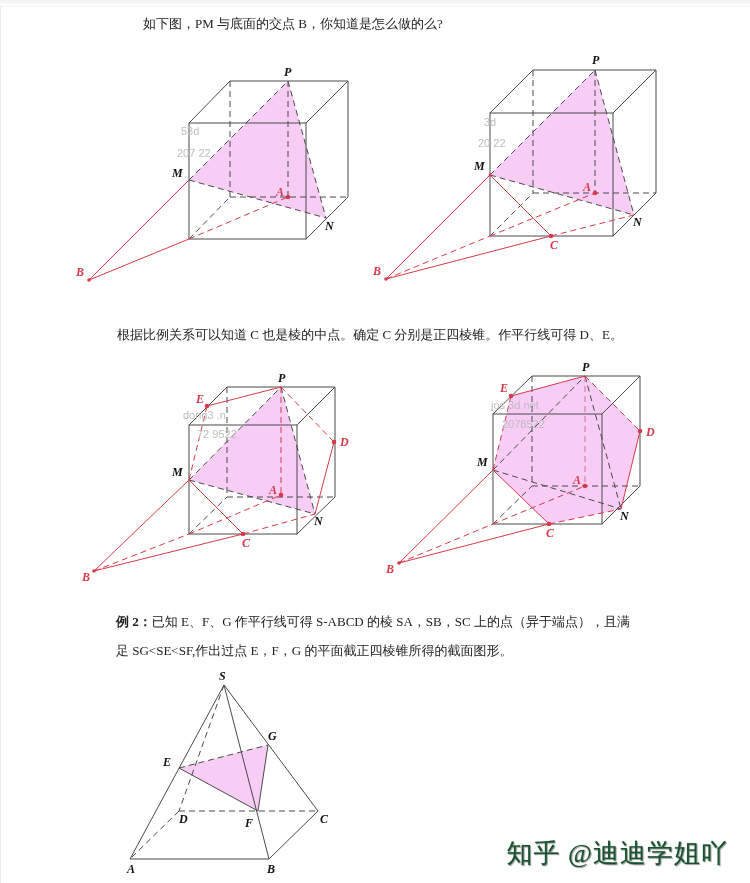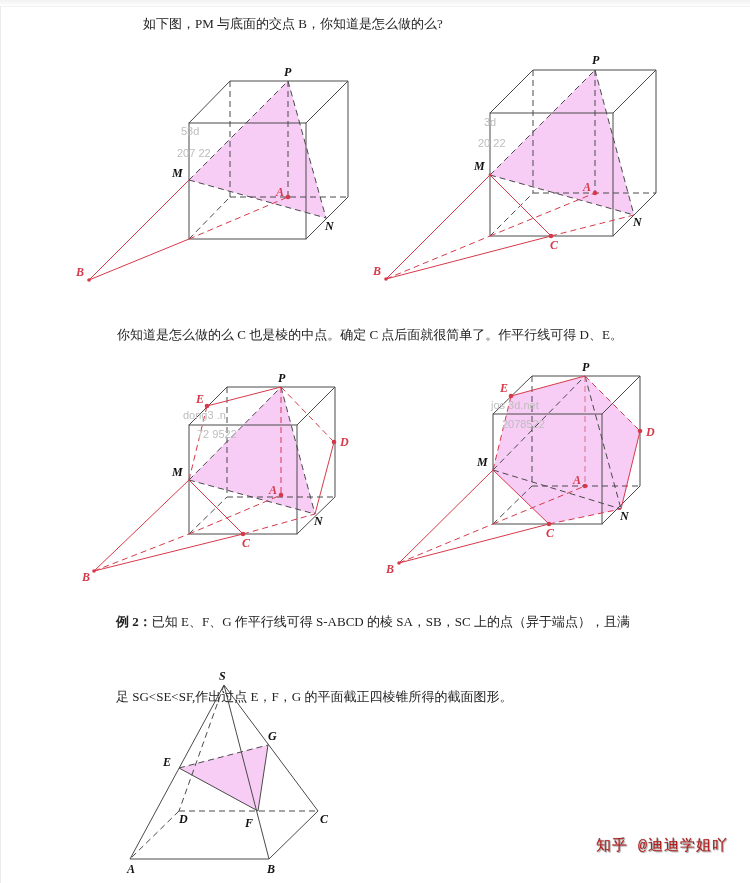--- a/index.html
+++ b/index.html
@@ -10,22 +10,22 @@
   .topbar {
     position: absolute; left: 0; top: 0; width: 750px; height: 6px;
     background: linear-gradient(#f1f1f1, #ffffff);
     border-bottom: 1px solid #f2f2f2;
   }
   .leftrule { position: absolute; left: 0; top: 6px; width: 1px; height: 877px; background: #eaeaea; }
   .para { position: absolute; font-size: 13px; line-height: 20px; white-space: nowrap; }
   .para b { font-weight: bold; }
   svg.fig { position: absolute; left: 0; top: 0; }
   .wm {
-    position: absolute; right: 22px; top: 836px; font-family: Liberation Mono, monospace;
-    font-size: 15px; color: #b91c1c; letter-spacing: 1px;
+    position: absolute; right: 22px; top: 836px; font-family: Liberation Serif, serif;
+    font-size: 26px; color: #14532d; letter-spacing: 1px;
     text-shadow: 0 0 1px #8a8a8a, 1px 1px 1px #9a9a9a;
   }
 </style>
 </head>
 <body>
 
 <div class="topbar"></div>
 <div class="leftrule"></div>
 
 <div class="para" style="left:143px; top:14px;">如下图，PM 与底面的交点 B，你知道是怎么做的么?</div>
@@ -215,20 +215,20 @@
     <text class="bl" x="163" y="766">E</text>
     <text class="bl" x="268" y="740">G</text>
     <text class="bl" x="245" y="827">F</text>
     <text class="bl" x="179" y="823">D</text>
     <text class="bl" x="320" y="823">C</text>
     <text class="bl" x="127" y="873">A</text>
     <text class="bl" x="267" y="873">B</text>
   </g>
 </svg>
 
-<div class="para" style="left:117px; top:325px;">你知道是怎么做的么 C 也是棱的中点。确定 C 点后面就很简单了。作平行线可得 D、E。</div>
+<div class="para" style="left:117px; top:325px;">根据比例关系可以知道 C 也是棱的中点。确定 C 分别是正四棱锥。作平行线可得 D、E。</div>
 
 <div class="para" style="left:116px; top:612px;">
   <b>例 2：</b><span>已知 E、F、G 作平行线可得 S-ABCD 的棱 SA，SB，SC 上的点（异于端点），且满</span>
 </div>
-<div class="para" style="left:116px; top:641px;margin-top:46px;">足 SG&lt;SE&lt;SF,作出过点 E，F，G 的平面截正四棱锥所得的截面图形。</div>
+<div class="para" style="left:116px; top:641px;">足 SG&lt;SE&lt;SF,作出过点 E，F，G 的平面截正四棱锥所得的截面图形。</div>
 
 <div class="wm">知乎 @迪迪学姐吖</div>
 
 </body></html>

